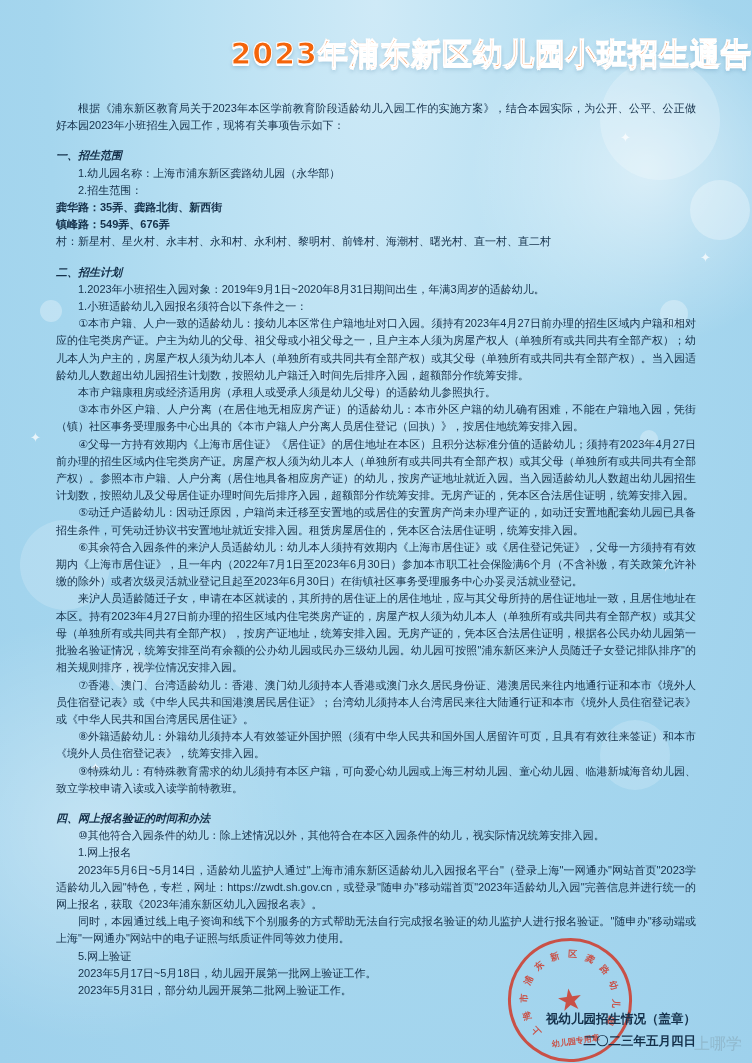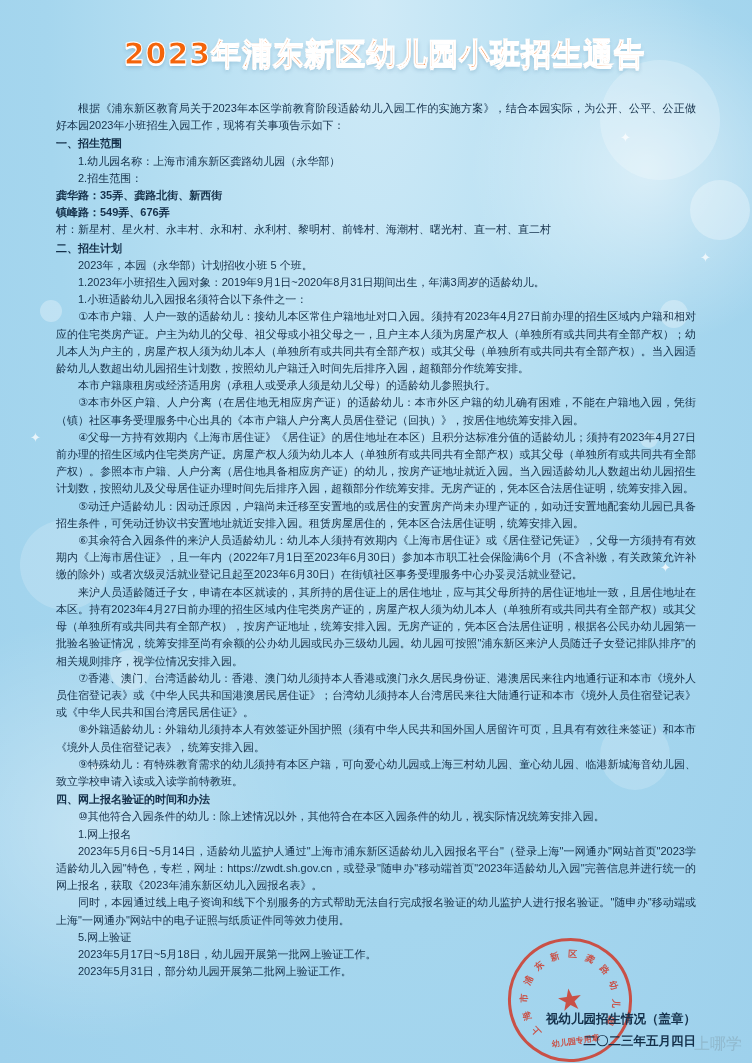--- a/index.html
+++ b/index.html
@@ -22,37 +22,37 @@
   .bubble.b2{width:60px;height:60px;left:690px;top:180px;}
   .bubble.b3{width:28px;height:28px;left:660px;top:300px;}
   .bubble.b4{width:90px;height:90px;left:20px;top:520px;background:rgba(255,255,255,.18);}
   .bubble.b5{width:40px;height:40px;left:110px;top:650px;}
   .bubble.b6{width:18px;height:18px;left:640px;top:430px;}
   .bubble.b7{width:70px;height:70px;left:600px;top:720px;background:rgba(255,255,255,.18);}
   .bubble.b8{width:22px;height:22px;left:40px;top:300px;}
   .sparkle{position:absolute;color:#fff;opacity:.75;font-size:13px;pointer-events:none;}
 
   .title{
-    position:absolute;left:17px;right:0;top:34px;text-align:center;
+    position:absolute;left:17px;right:0;top:34px;text-align:right;
     font-size:30px;font-weight:bold;letter-spacing:1px;
     color:#f4640a;
     -webkit-text-stroke:1px #ffffff;
     text-shadow:0 2px 0 #ffffff, 0 3px 4px rgba(0,70,120,.25);
     font-family:"DejaVu Sans","Liberation Sans",sans-serif;
   }
 
   .body{
     position:absolute;left:56px;top:100px;width:640px;
     font-size:11px;line-height:17.2px;color:#14304a;
     text-align:justify;
   }
   .p{margin:0;}
   .indent{text-indent:2em;}
   .b{font-weight:bold;}
-  .sec{font-weight:bold;margin-top:1px;}
+  .sec{font-weight:bold;margin-top:13px;font-style:italic;}
 
   .footer{
     position:absolute;right:56px;top:1008px;width:420px;text-align:right;
     font-size:12.5px;color:#14304a;line-height:22px;font-weight:bold;
   }
   .stamp{
     position:absolute;left:508px;top:938px;width:118px;height:118px;border-radius:50%;
     border:3px solid #d03a2a;color:#d03a2a;opacity:.85;
     transform:rotate(-8deg);
   }
@@ -103,21 +103,20 @@
     <p class="p indent">根据《浦东新区教育局关于2023年本区学前教育阶段适龄幼儿入园工作的实施方案》，结合本园实际，为公开、公平、公正做好本园2023年小班招生入园工作，现将有关事项告示如下：</p>
 
     <p class="p sec">一、招生范围</p>
     <p class="p indent">1.幼儿园名称：上海市浦东新区龚路幼儿园（永华部）</p>
     <p class="p indent">2.招生范围：</p>
     <p class="p b">龚华路：35弄、龚路北街、新西街</p>
     <p class="p b">镇峰路：549弄、676弄</p>
     <p class="p">村：新星村、星火村、永丰村、永和村、永利村、黎明村、前锋村、海潮村、曙光村、直一村、直二村</p>
 
     <p class="p sec">二、招生计划</p>
-    <p class="p indent">2023年，本园（永华部）计划招收小班 5 个班。</p>
 
     <p class="p indent">1.2023年小班招生入园对象：2019年9月1日~2020年8月31日期间出生，年满3周岁的适龄幼儿。</p>
     <p class="p indent">1.小班适龄幼儿入园报名须符合以下条件之一：</p>
     <p class="p indent">①本市户籍、人户一致的适龄幼儿：接幼儿本区常住户籍地址对口入园。须持有2023年4月27日前办理的招生区域内户籍和相对应的住宅类房产证。户主为幼儿的父母、祖父母或小祖父母之一，且户主本人须为房屋产权人（单独所有或共同共有全部产权）；幼儿本人为户主的，房屋产权人须为幼儿本人（单独所有或共同共有全部产权）或其父母（单独所有或共同共有全部产权）。当入园适龄幼儿人数超出幼儿园招生计划数，按照幼儿户籍迁入时间先后排序入园，超额部分作统筹安排。</p>
     <p class="p indent">本市户籍康租房或经济适用房（承租人或受承人须是幼儿父母）的适龄幼儿参照执行。</p>
     <p class="p indent">③本市外区户籍、人户分离（在居住地无相应房产证）的适龄幼儿：本市外区户籍的幼儿确有困难，不能在户籍地入园，凭街（镇）社区事务受理服务中心出具的《本市户籍人户分离人员居住登记（回执）》，按居住地统筹安排入园。</p>
     <p class="p indent">④父母一方持有效期内《上海市居住证》《居住证》的居住地址在本区）且积分达标准分值的适龄幼儿；须持有2023年4月27日前办理的招生区域内住宅类房产证。房屋产权人须为幼儿本人（单独所有或共同共有全部产权）或其父母（单独所有或共同共有全部产权）。参照本市户籍、人户分离（居住地具备相应房产证）的幼儿，按房产证地址就近入园。当入园适龄幼儿人数超出幼儿园招生计划数，按照幼儿及父母居住证办理时间先后排序入园，超额部分作统筹安排。无房产证的，凭本区合法居住证明，统筹安排入园。</p>
     <p class="p indent">⑤动迁户适龄幼儿：因动迁原因，户籍尚未迁移至安置地的或居住的安置房产尚未办理产证的，如动迁安置地配套幼儿园已具备招生条件，可凭动迁协议书安置地址就近安排入园。租赁房屋居住的，凭本区合法居住证明，统筹安排入园。</p>
     <p class="p indent">⑥其余符合入园条件的来沪人员适龄幼儿：幼儿本人须持有效期内《上海市居住证》或《居住登记凭证》，父母一方须持有有效期内《上海市居住证》，且一年内（2022年7月1日至2023年6月30日）参加本市职工社会保险满6个月（不含补缴，有关政策允许补缴的除外）或者次级灵活就业登记且起至2023年6月30日）在街镇社区事务受理服务中心办妥灵活就业登记。</p>
     <p class="p indent">来沪人员适龄随迁子女，申请在本区就读的，其所持的居住证上的居住地址，应与其父母所持的居住证地址一致，且居住地址在本区。持有2023年4月27日前办理的招生区域内住宅类房产证的，房屋产权人须为幼儿本人（单独所有或共同共有全部产权）或其父母（单独所有或共同共有全部产权），按房产证地址，统筹安排入园。无房产证的，凭本区合法居住证明，根据各公民办幼儿园第一批验名验证情况，统筹安排至尚有余额的公办幼儿园或民办三级幼儿园。幼儿园可按照"浦东新区来沪人员随迁子女登记排队排序"的相关规则排序，视学位情况安排入园。</p>

